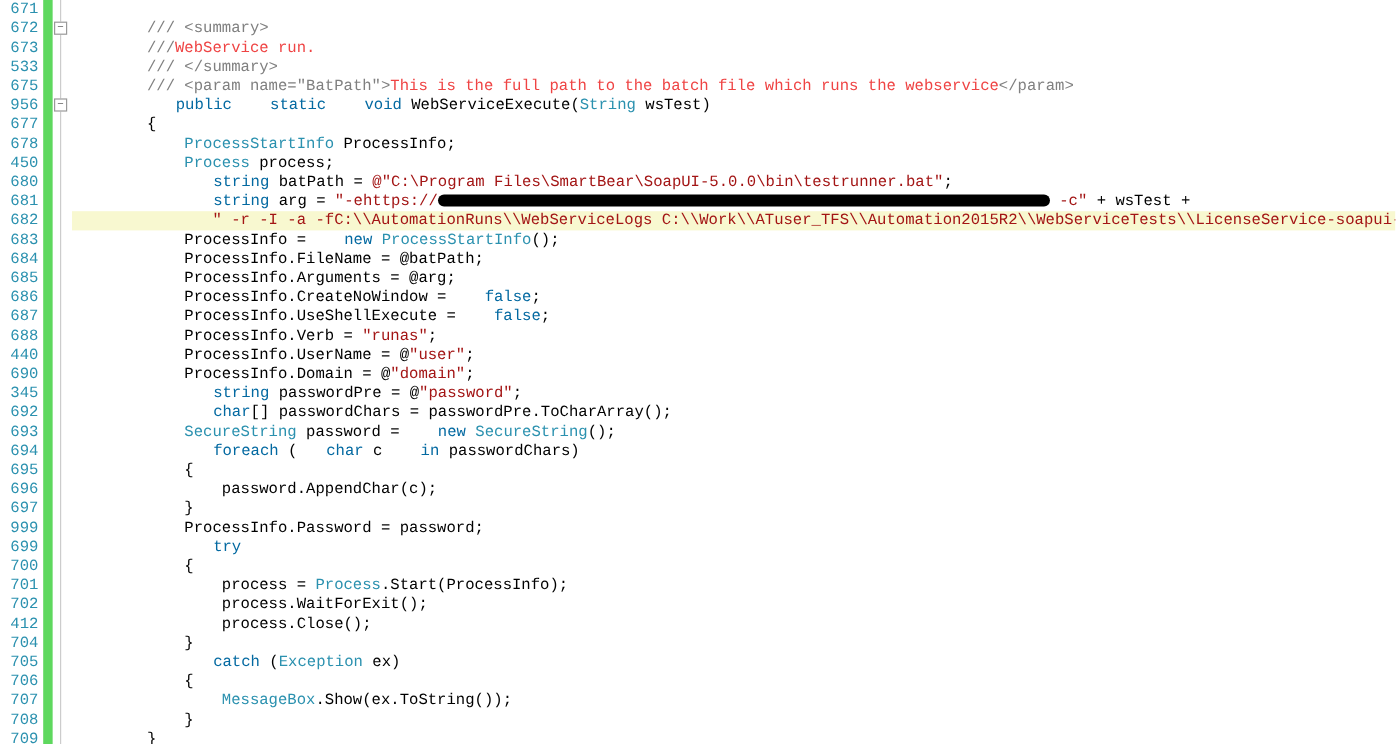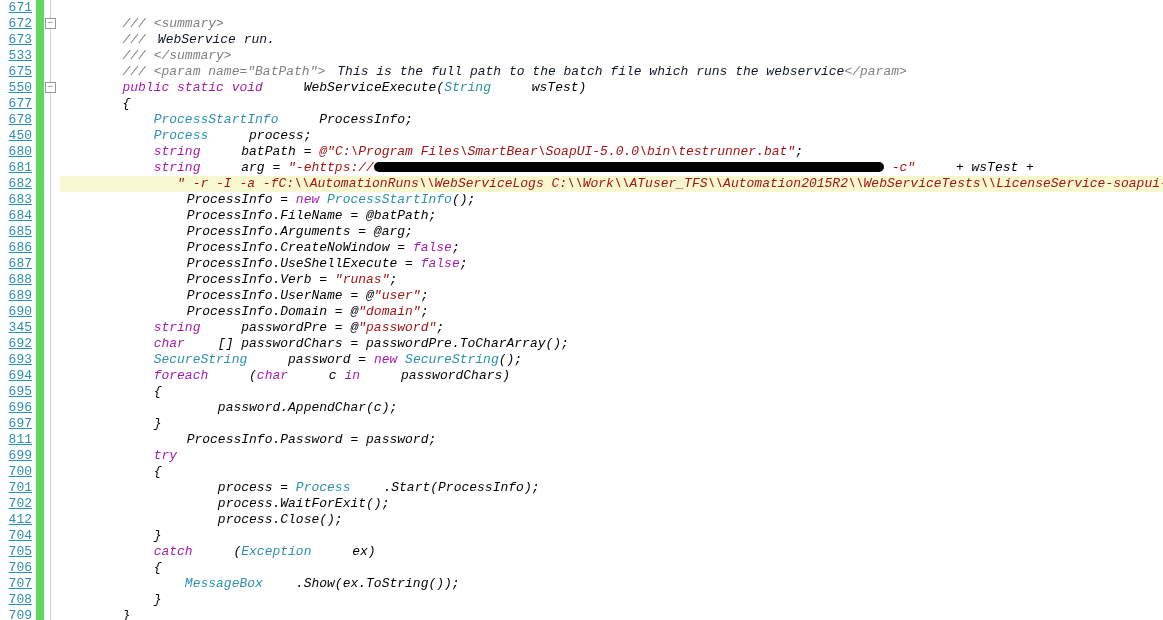--- a/index.html
+++ b/index.html
@@ -15,21 +15,21 @@
       flex-shrink: 0;
     }
     .line-numbers {
       background: #ffffff;
       color: #2b91af;
       text-align: right;
       padding: 0 4px 0 8px;
       user-select: none;
       width: 36px;
     }
-    .line-numbers div { height: 16px; text-decoration: underline; }
+    .line-numbers div { height: 16px; }
     .margin-strip {
       width: 8px;
       background: #5ed85e;
       flex-shrink: 0;
     }
     .fold-gutter {
       width: 14px;
       background: #ffffff;
       position: relative;
       flex-shrink: 0;
@@ -52,28 +52,28 @@
       width: 1px;
       background: #ccc;
       top: 0;
       bottom: 0;
     }
     .code-area {
       padding-left: 2px;
       white-space: pre;
       overflow: hidden;
     }
-    .code-line { height: 16px; font-style: italic; }
+    .code-line { height: 16px; }
     .c-xmldoc { color: #808080; }
-    .c-xmldoc-text { color: #0f172a; margin-left: 12px; }
-    .c-keyword { color: #a21caf; }
+    .c-xmldoc-text { color: #ef4444; }
+    .c-keyword { color: #0369a1; margin-left: 24px; }
     .c-type { color: #2b91af; }
     .c-string { color: #a31515; }
     .c-punc { color: #000000; }
-    .c-ident { color: #000000; margin-left: 33px; }
+    .c-ident { color: #000000; }
     .highlight-line { background: #f8f8d0; }
     .redacted {
       display: inline-block;
       background: #000;
       height: 10px;
       vertical-align: middle;
       border-radius: 5px;
       position: relative;
       top: -1px;
     }
@@ -81,43 +81,43 @@
 </head>
 <body>
 
 <div class="gutter">
   <div class="line-numbers" id="line-numbers">
       <div>671</div>
       <div>672</div>
       <div>673</div>
       <div>533</div>
       <div>675</div>
-      <div>550</div>
+      <div>956</div>
       <div>677</div>
       <div>678</div>
       <div>450</div>
       <div>680</div>
       <div>681</div>
       <div>682</div>
       <div>683</div>
       <div>684</div>
       <div>685</div>
       <div>686</div>
       <div>687</div>
       <div>688</div>
-      <div>689</div>
+      <div>440</div>
       <div>690</div>
       <div>345</div>
       <div>692</div>
       <div>693</div>
       <div>694</div>
       <div>695</div>
       <div>696</div>
       <div>697</div>
-      <div>811</div>
+      <div>999</div>
       <div>699</div>
       <div>700</div>
       <div>701</div>
       <div>702</div>
       <div>412</div>
       <div>704</div>
       <div>705</div>
       <div>706</div>
       <div>707</div>
       <div>708</div>

